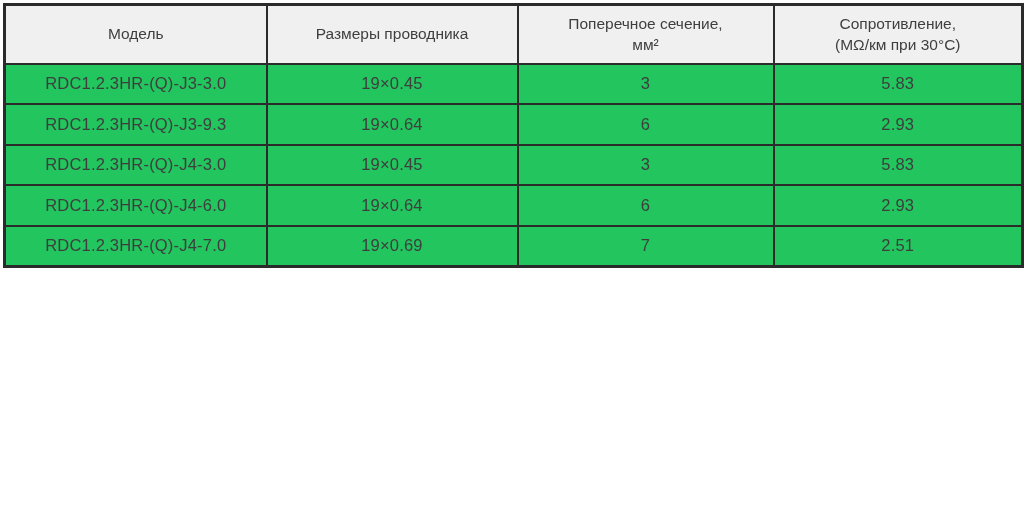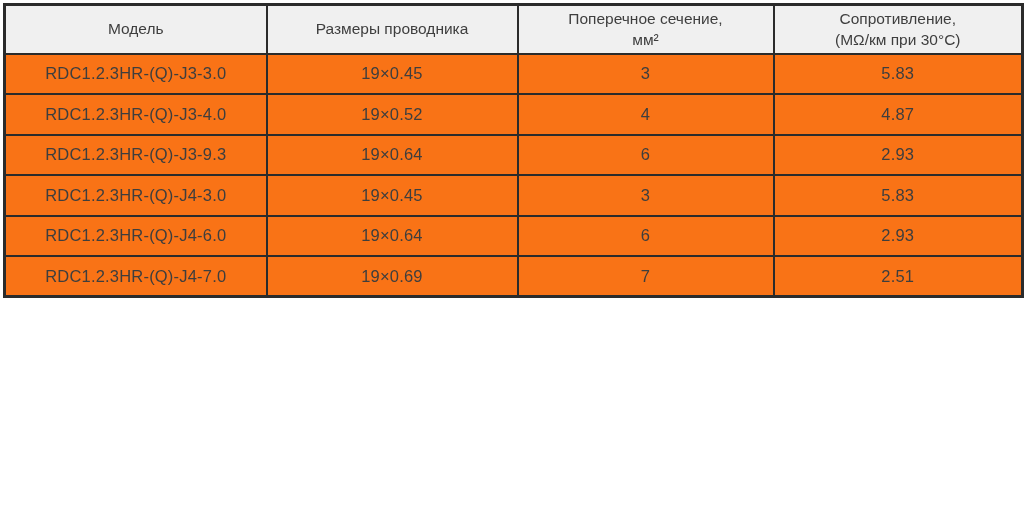--- a/index.html
+++ b/index.html
@@ -28,32 +28,32 @@
   .spec-table th,
   .spec-table td {
     border: 2px solid #2b2b2b;
     text-align: center;
     vertical-align: middle;
     color: #3e3e3e;
     padding: 0 6px;
     overflow: hidden;
   }
   .spec-table thead tr {
-    height: 49px;
+    height: 59px;
   }
   .spec-table th {
     background: #f0f0f0;
     font-weight: 400;
     font-size: 15.5px;
     line-height: 1.4;
     white-space: pre-line;
   }
   .spec-table tbody tr {
     height: 40.5px;
-    background: #f97316;
+    background: #22c55e;
   }
   .spec-table td {
     font-size: 16.5px;
     letter-spacing: 0.2px;
   }
 </style>
 </head>
 <body>
 
 <div class="page">
@@ -75,26 +75,20 @@
       </tr>
     </thead>
     <tbody id="table-body">
         <tr>
           <td>RDC1.2.3HR-(Q)-J3-3.0</td>
           <td>19×0.45</td>
           <td>3</td>
           <td>5.83</td>
         </tr>
         <tr>
-          <td>RDC1.2.3HR-(Q)-J3-4.0</td>
-          <td>19×0.52</td>
-          <td>4</td>
-          <td>4.87</td>
-        </tr>
-        <tr>
           <td>RDC1.2.3HR-(Q)-J3-9.3</td>
           <td>19×0.64</td>
           <td>6</td>
           <td>2.93</td>
         </tr>
         <tr>
           <td>RDC1.2.3HR-(Q)-J4-3.0</td>
           <td>19×0.45</td>
           <td>3</td>
           <td>5.83</td>

